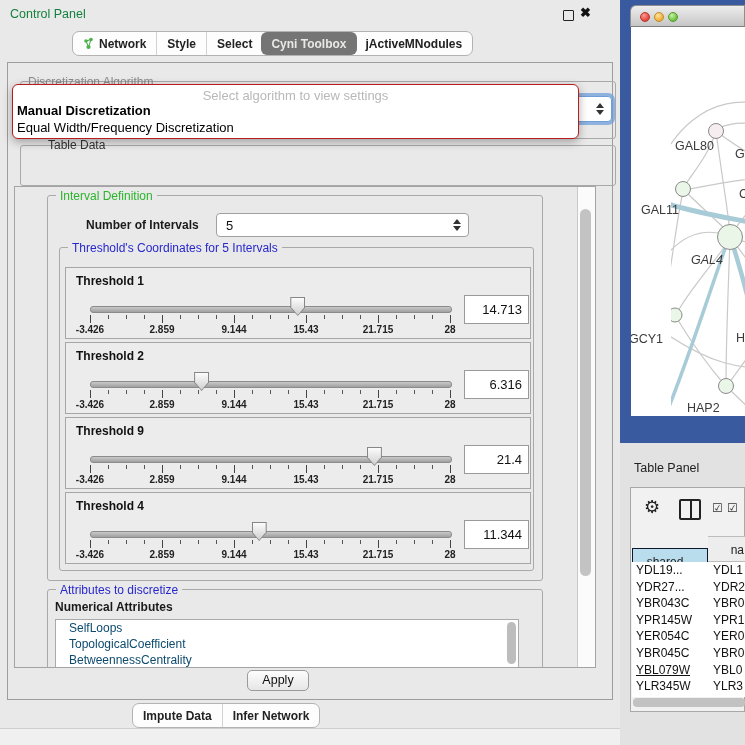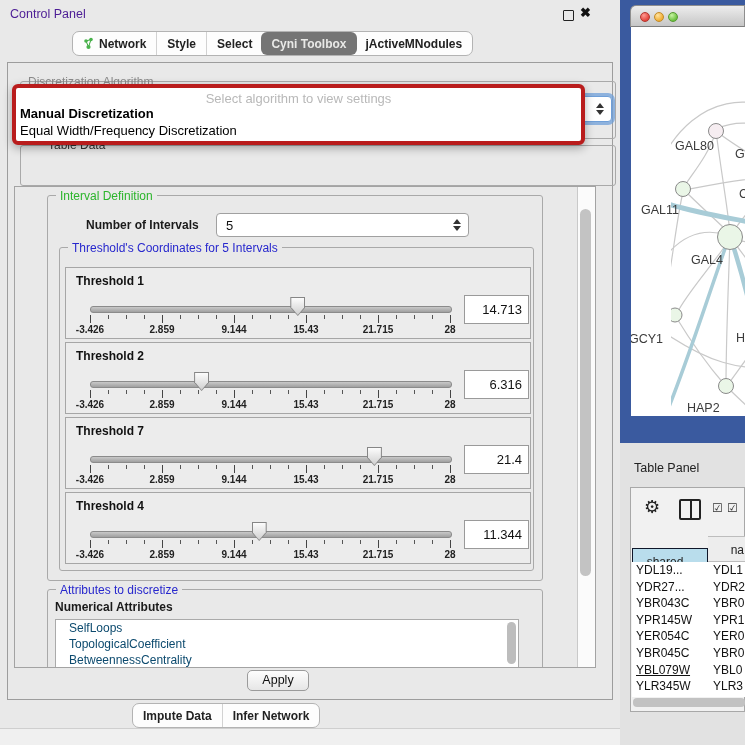--- a/index.html
+++ b/index.html
@@ -1,21 +1,21 @@
 <!DOCTYPE html>
 <html><head>
 <meta charset="utf-8">
 <style>
   html,body{margin:0;padding:0;}
   .screen{position:relative;width:745px;height:745px;background:#e9e9e9;overflow:hidden;
           font-family:"Liberation Sans",sans-serif;color:#1a1a1a;}
   .abs{position:absolute;}
 
   
-  .cp-title{left:10px;top:7px;font-size:12.5px;color:#4c1d95;}
+  .cp-title{left:10px;top:7px;font-size:12.5px;color:#15803d;}
   .float-ico{left:563px;top:10px;width:9px;height:9px;border:1.5px solid #222;border-radius:1px;background:transparent;}
   .close-ico{left:580px;top:5px;font-size:13px;font-weight:bold;color:#111;}
 
   
   .tabstrip{display:inline-flex;align-items:stretch;height:23px;background:#fdfdfd;
             border:1px solid #b3b3b3;border-radius:7px;overflow:hidden;}
   .tab{display:flex;align-items:center;gap:5px;padding:0 10px;font-size:12px;font-weight:600;
        color:#222;border-left:1px solid #d2d2d2;white-space:nowrap;}
   .tab:first-child{border-left:none;}
   .tab.sel{background:#757575;color:#e9e9e7;border-left:none;border-radius:6px;margin:0 -1px;}
@@ -33,21 +33,21 @@
   
   .combo{position:absolute;background:#fff;border:1px solid #a0a0a0;border-radius:4px;
          font-size:13px;color:#111;display:flex;align-items:center;padding-left:9px;box-sizing:border-box;}
   .stepper{position:absolute;right:7px;top:50%;transform:translateY(-50%);width:8px;height:12px;}
   .stepper:before,.stepper:after{content:"";position:absolute;left:0;border-left:4px solid transparent;border-right:4px solid transparent;}
   .stepper:before{top:0;border-bottom:5px solid #333;}
   .stepper:after{bottom:0;border-top:5px solid #333;}
   .focused{border-color:#6f9fd8;box-shadow:0 0 0 3px rgba(111,159,216,.75);}
 
   
-  .popup{left:12px;top:84px;width:565px;height:53px;background:#fff;border:4px solid #b91c1c;
+  .popup{left:12px;top:84px;width:565px;height:53px;background:#fff;border:1px solid #b91c1c;
          border-radius:6px;box-shadow:0 3px 10px rgba(0,0,0,.32);z-index:30;}
   .popup .ph{position:absolute;left:0;right:0;top:3px;text-align:center;color:#b8b8b8;font-size:13px;}
   .popup .it1{position:absolute;left:4px;top:18px;font-size:13px;font-weight:bold;color:#000;}
   .popup .it2{position:absolute;left:4px;top:35px;font-size:13px;color:#000;}
 
   
   .scrollpane{left:14px;top:186px;width:582px;height:482px;border:1px solid #a3a3a3;
               background:#e9e9e9;overflow:hidden;box-sizing:border-box;}
   .v-sbar{position:absolute;right:0;top:0;width:17px;height:100%;background:#fbfbfb;border-left:1px solid #c9c9c9;}
   .v-thumb{position:absolute;left:2px;width:11px;border-radius:6px;background:#c3c3c3;}
@@ -202,21 +202,21 @@
       <span class="ticklab" style="left:24px;">-3.426</span>
       <span class="ticklab" style="left:96px;">2.859</span>
       <span class="ticklab" style="left:168px;">9.144</span>
       <span class="ticklab" style="left:240px;">15.43</span>
       <span class="ticklab" style="left:312px;">21.715</span>
       <span class="ticklab" style="left:384px;">28</span>
       <div class="valbox">6.316</div>
     </div>
 
     <div class="thr" style="top:230px;">
-      <div class="tl">Threshold 7</div>
+      <div class="tl">Threshold 9</div>
       <div class="track"></div>
       <div class="thumb" style="left: 300.9px;"></div>
       <div class="minor-ticks"></div>
       <div class="mtick" style="left:24px;"></div>
         <div class="mtick" style="left:96px;"></div>
         <div class="mtick" style="left:168px;"></div>
         <div class="mtick" style="left:240px;"></div>
         <div class="mtick" style="left:312px;"></div>
         <div class="mtick" style="left:384px;"></div>
       <span class="ticklab" style="left:24px;">-3.426</span>
@@ -330,21 +330,21 @@
         <circle cx="4" cy="288" r="7" fill="#eaf6e7"></circle>
         <circle cx="103" cy="290" r="9.5" fill="#eaf6e7"></circle>
         <circle cx="55" cy="359" r="7.5" fill="#eaf6e7"></circle>
         <circle cx="84" cy="387" r="8" fill="#eaf6e7"></circle>
       </g>
     </svg>
     <div class="nodelab" style="left:44px;top:112px;">GAL80</div>
     <div class="nodelab" style="left:104px;top:120px;">G</div>
     <div class="nodelab" style="left:108px;top:160px;">C</div>
     <div class="nodelab" style="left:10px;top:176px;">GAL11</div>
-    <div class="nodelab" style="left:60px;top:226px;">GAL4</div>
+    <div class="nodelab" style="left:60px;top:226px;font-style:italic;">GAL4</div>
     <div class="nodelab" style="left:-2px;top:305px;">GCY1</div>
     <div class="nodelab" style="left:105px;top:304px;">H</div>
     <div class="nodelab" style="left:56px;top:374px;">HAP2</div>
   </div>
 
   <div class="abs tp-area"></div>
   <div class="abs tp-title">Table Panel</div>
   <div class="abs tp-inner"></div>
 
   <div class="abs gear">⚙</div>

